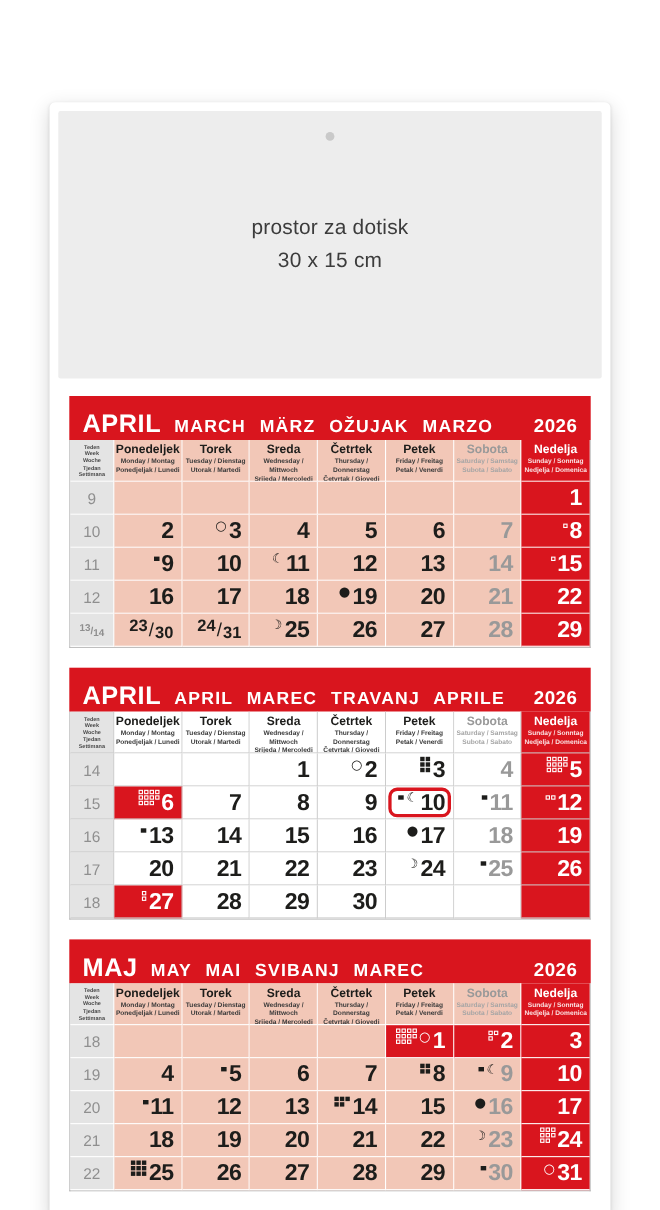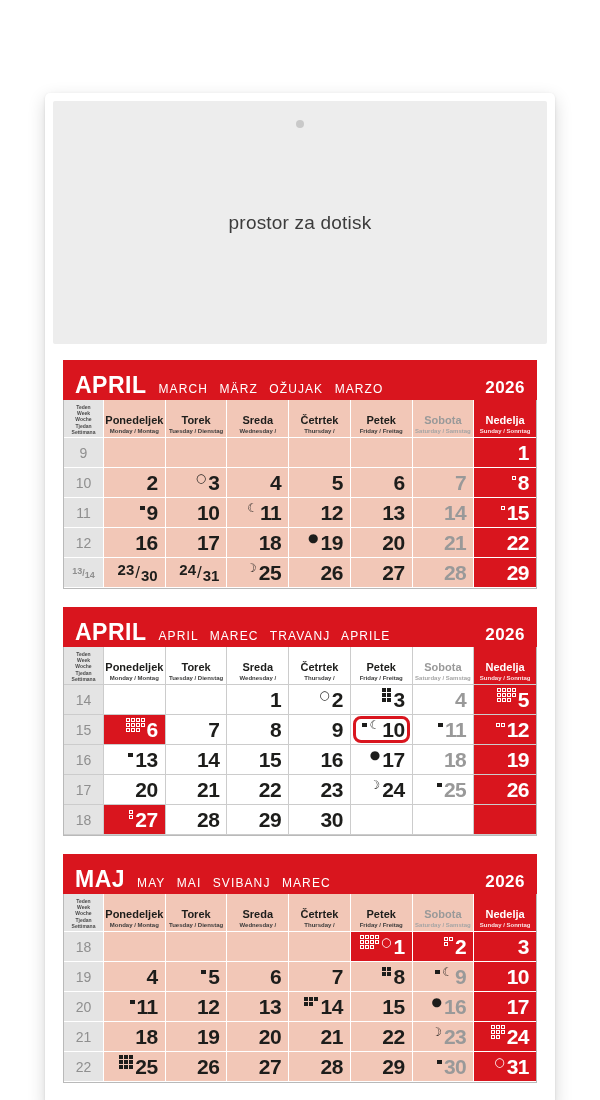--- a/index.html
+++ b/index.html
@@ -20,37 +20,37 @@
     margin-bottom:16px;border-radius:2px;
   }
   .hole{position:absolute;top:19px;left:50%;transform:translateX(-50%);width:8px;height:8px;border-radius:50%;background:#c9c9c9;}
   .pa-line{font-size:19px;line-height:1.55;color:#3c3c3c;font-weight:500;letter-spacing:.2px;}
   .months{padding:0 10px;}
   .month{margin-bottom:18px;}
   .month:last-child{margin-bottom:0;}
   .mbar{background:var(--red);height:40px;display:flex;align-items:baseline;padding:0 12px;color:#fff;}
   .mbar-inner{display:flex;align-items:baseline;width:100%;position:relative;top:12px;}
   .mname{font-size:23px;font-weight:700;letter-spacing:.5px;margin-right:12px;}
-  .msub{font-size:12px;letter-spacing:1.1px;word-spacing:7px;}
+  .msub{font-size:16px;letter-spacing:1.1px;word-spacing:7px;font-weight:bold;}
   .myear{margin-left:auto;font-size:17px;font-weight:600;letter-spacing:.5px;}
   .gridwrap{border:1px solid #b9b9b9;border-top:none;}
   .grid{display:grid;grid-template-columns:40px repeat(7,1fr);grid-template-rows:38px;grid-auto-rows:30px;}
   .cell{border-right:1px solid var(--lc);border-bottom:1px solid var(--lc);overflow:hidden;}
   .cell:nth-child(8n){border-right:none;}
   .v-pink{--lc:var(--line-pink);--cellbg:var(--pink);}
   .v-white{--lc:var(--line-white);--cellbg:#ffffff;}
   
   .corner{background:var(--weekcol);display:flex;flex-direction:column;align-items:center;justify-content:center;padding-top:2px;}
   .wline{font-size:5px;line-height:1.25;color:#4a4a4a;font-weight:700;}
   .wnum{background:var(--weekcol);color:#8f8f8f;display:flex;align-items:center;justify-content:center;font-size:14px;}
   .wnum .ws{font-size:9px;font-weight:700;}
   .wnum .ws .a{position:relative;top:-2px;}
   .wnum .ws .b{position:relative;top:2px;}
   
-  .dhead{background:var(--cellbg);text-align:center;padding-top:14px;color:var(--ink);}
+  .dhead{background:var(--cellbg);text-align:center;padding-top:3px;color:var(--ink);}
   .dh-main{font-size:11px;font-weight:700;line-height:1.2;}
   .dh-sub{font-size:6px;font-weight:600;line-height:1.35;color:#3a3a3a;}
   .dhead.sat{color:var(--sat);}
   .dhead.sat .dh-sub{color:#a5a5a5;}
   .dhead.sun{background:var(--red);color:#fff;}
   .dhead.sun .dh-sub{color:rgba(255,255,255,.88);}
   
   .day{position:relative;background:var(--cellbg);display:flex;align-items:center;justify-content:flex-end;gap:2px;padding-right:7px;}
   .num{font-size:21px;font-weight:700;color:var(--ink);letter-spacing:-.5px;line-height:1;}
   .day.sat .num{color:var(--sat);}
@@ -74,20 +74,21 @@
   .today::after{content:"";position:absolute;inset:1px 2px;border:3.5px solid var(--red);border-radius:8px;pointer-events:none;}
 </style>
 </head>
 <body>
 
 <div class="stage">
   <div class="card">
     <div class="print-area">
       <span class="hole"></span>
       <div class="pa-line">prostor za dotisk</div>
+      <div class="pa-line">30 x 15 cm</div>
     </div>
     <div class="months" id="months">
         <section class="month v-pink">
           <div class="mbar">
             <div class="mbar-inner">
               <span class="mname">APRIL</span>
               <span class="msub">MARCH MÄRZ OŽUJAK MARZO</span>
               <span class="myear">2026</span>
             </div>
           </div>

